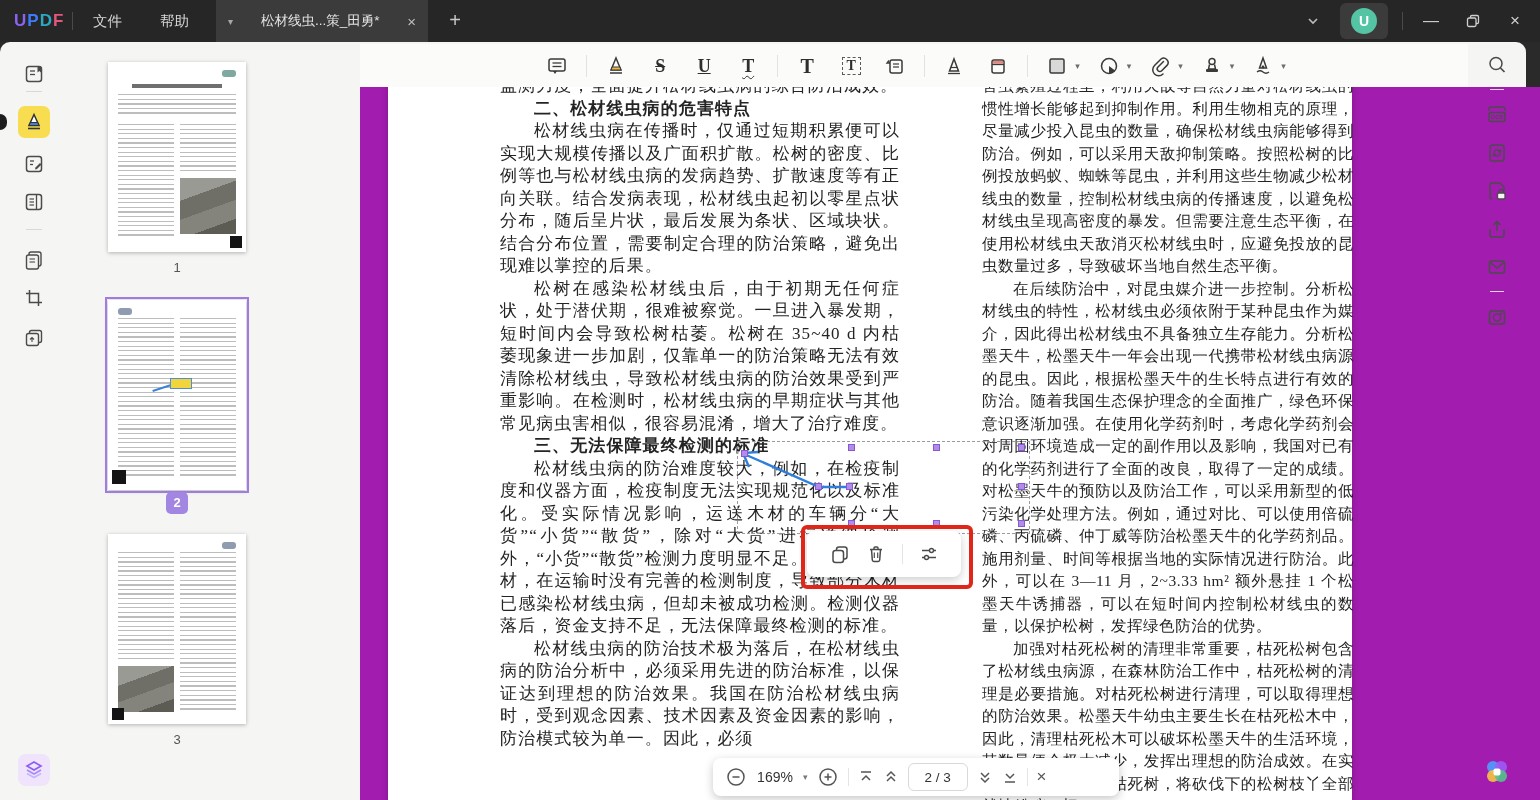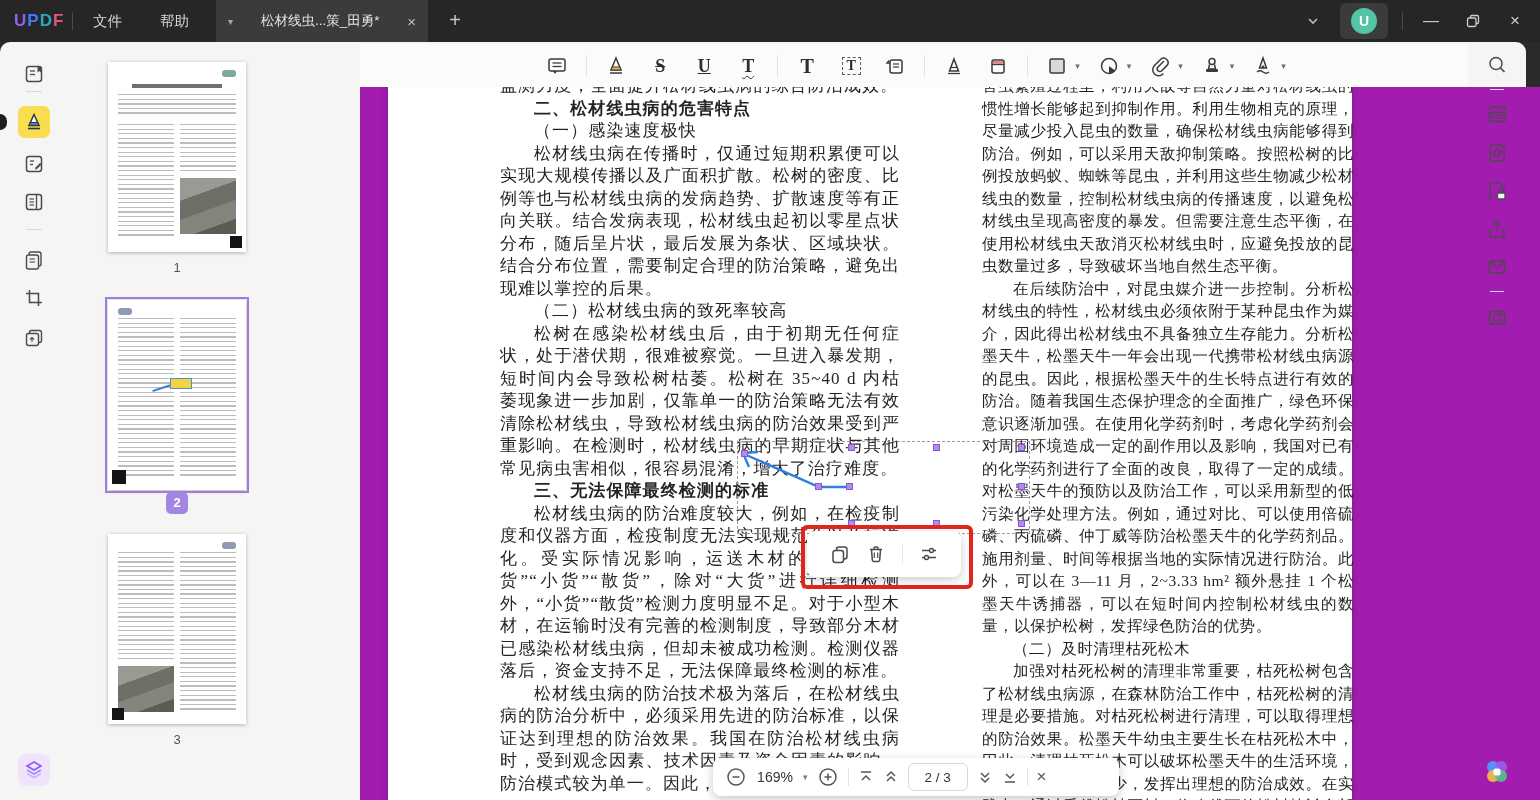--- a/index.html
+++ b/index.html
@@ -329,32 +329,29 @@
       <div class="tblack" style="left:4px;bottom:4px;width:12px;height:12px"></div>
     </div>
     <div class="tnum" style="top:688px">3</div>
   </div>
 
   <div class="docarea">
     <div class="page">
       <div class="col col-l">
           <p class="body">监测力度，全面提升松材线虫病的综合防治成效。</p>
           <p class="h">二、松材线虫病的危害特点</p>
-          <p class="sub">（一）感染速度极快</p>
           <p class="ind">松材线虫病在传播时，仅通过短期积累便可以实现大规模传播以及广面积扩散。松树的密度、比例等也与松材线虫病的发病趋势、扩散速度等有正向关联。结合发病表现，松材线虫起初以零星点状分布，随后呈片状，最后发展为条状、区域块状。结合分布位置，需要制定合理的防治策略，避免出现难以掌控的后果。</p>
-          <p class="sub">（二）松材线虫病的致死率较高</p>
           <p class="ind">松树在感染松材线虫后，由于初期无任何症状，处于潜伏期，很难被察觉。一旦进入暴发期，短时间内会导致松树枯萎。松树在 35~40 d 内枯萎现象进一步加剧，仅靠单一的防治策略无法有效清除松材线虫，导致松材线虫病的防治效果受到严重影响。在检测时，松材线虫病的早期症状与其他常见病虫害相似，很容易混淆，增大了治疗难度。</p>
           <p class="h">三、无法保障最终检测的标准</p>
           <p class="ind">松材线虫病的防治难度较大，例如，在检疫制度和仪器方面，检疫制度无法实现规范化以及标准化。受实际情况影响，运送木材的车辆分“大货”“小货”“散货”，除对“大货”进行详细检测外，“小货”“散货”检测力度明显不足。对于小型木材，在运输时没有完善的检测制度，导致部分木材已感染松材线虫病，但却未被成功检测。检测仪器落后，资金支持不足，无法保障最终检测的标准。</p>
           <p class="ind">松材线虫病的防治技术极为落后，在松材线虫病的防治分析中，必须采用先进的防治标准，以保证达到理想的防治效果。我国在防治松材线虫病时，受到观念因素、技术因素及资金因素的影响，防治模式较为单一。因此，必须</p>
         </div>
       <div class="col col-r">
           <p class="body">害虫繁殖过程里，利用天敌等自然力量对松材线虫的惯性增长能够起到抑制作用。利用生物相克的原理，尽量减少投入昆虫的数量，确保松材线虫病能够得到防治。例如，可以采用天敌抑制策略。按照松树的比例投放蚂蚁、蜘蛛等昆虫，并利用这些生物减少松材线虫的数量，控制松材线虫病的传播速度，以避免松材线虫呈现高密度的暴发。但需要注意生态平衡，在使用松材线虫天敌消灭松材线虫时，应避免投放的昆虫数量过多，导致破坏当地自然生态平衡。</p>
           <p class="ind">在后续防治中，对昆虫媒介进一步控制。分析松材线虫的特性，松材线虫必须依附于某种昆虫作为媒介，因此得出松材线虫不具备独立生存能力。分析松墨天牛，松墨天牛一年会出现一代携带松材线虫病源的昆虫。因此，根据松墨天牛的生长特点进行有效的防治。随着我国生态保护理念的全面推广，绿色环保意识逐渐加强。在使用化学药剂时，考虑化学药剂会对周围环境造成一定的副作用以及影响，我国对已有的化学药剂进行了全面的改良，取得了一定的成绩。对松墨天牛的预防以及防治工作，可以采用新型的低污染化学处理方法。例如，通过对比、可以使用倍硫磷、丙硫磷、仲丁威等防治松墨天牛的化学药剂品。施用剂量、时间等根据当地的实际情况进行防治。此外，可以在 3—11 月，2~3.33 hm² 额外悬挂 1 个松墨天牛诱捕器，可以在短时间内控制松材线虫的数量，以保护松树，发挥绿色防治的优势。</p>
-          <p class="sub">（二）及时清理枯死松木</p>
           <p class="ind">加强对枯死松树的清理非常重要，枯死松树包含了松材线虫病源，在森林防治工作中，枯死松树的清理是必要措施。对枯死松树进行清理，可以取得理想的防治效果。松墨天牛幼虫主要生长在枯死松木中，因此，清理枯死松木可以破坏松墨天牛的生活环境，其数量便会极大减少，发挥出理想的防治成效。在实践中，通过采伐松枯死树，将砍伐下的松树枝丫全部就地粉碎、切</p>
         </div>
     </div>
     <div class="scrollthumb"></div>
   </div>
 
   <div class="sel-dash"></div>
   <svg class="arrow-svg" width="125" height="60" viewBox="0 0 125 60">
     <polyline points="9,13 84,46 117,46" fill="none" stroke="#2F7FDB" stroke-width="2.4"></polyline>
     <polyline points="23,11 8,12 14,26" fill="none" stroke="#2F7FDB" stroke-width="2.4"></polyline>

